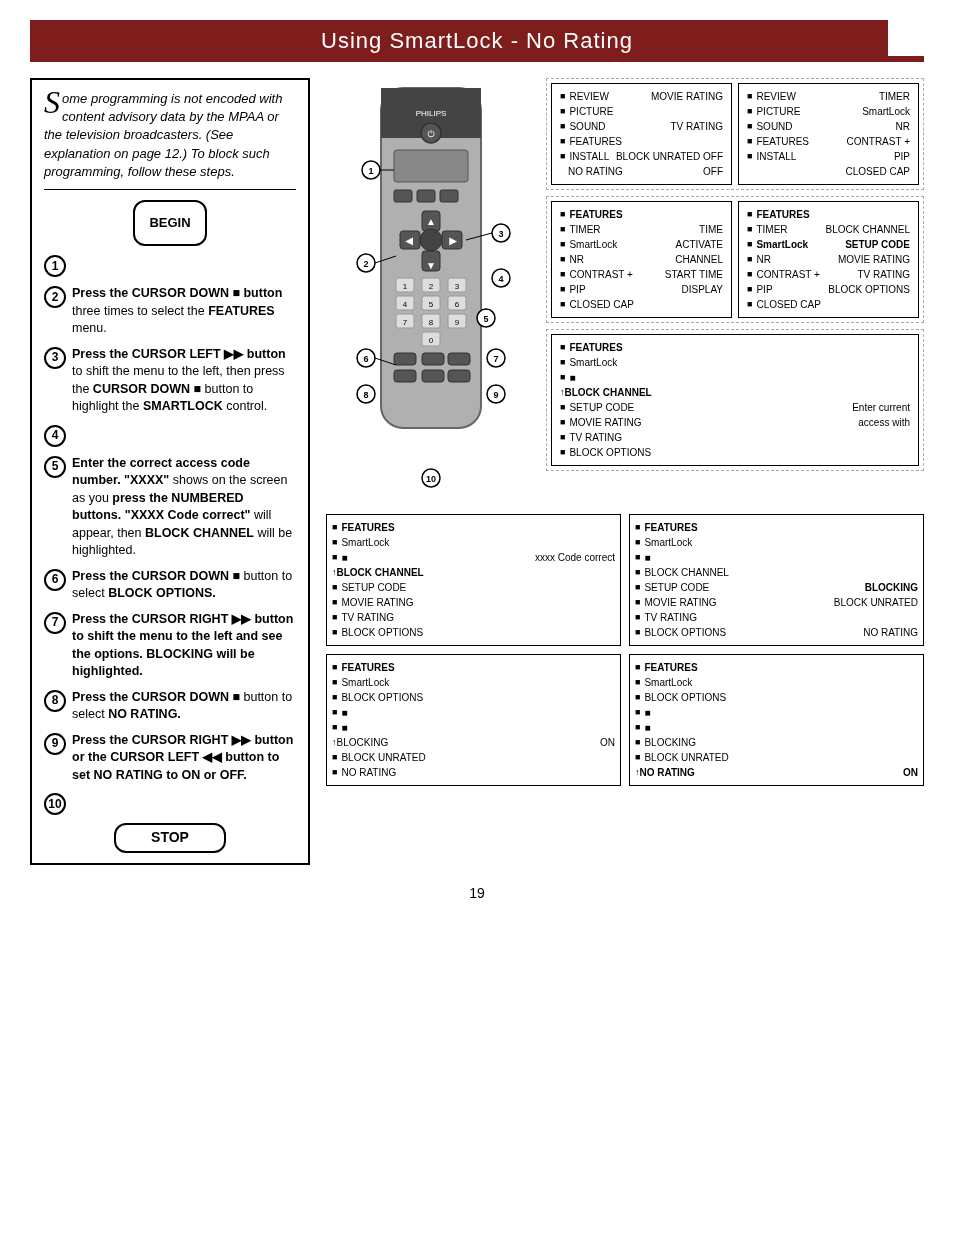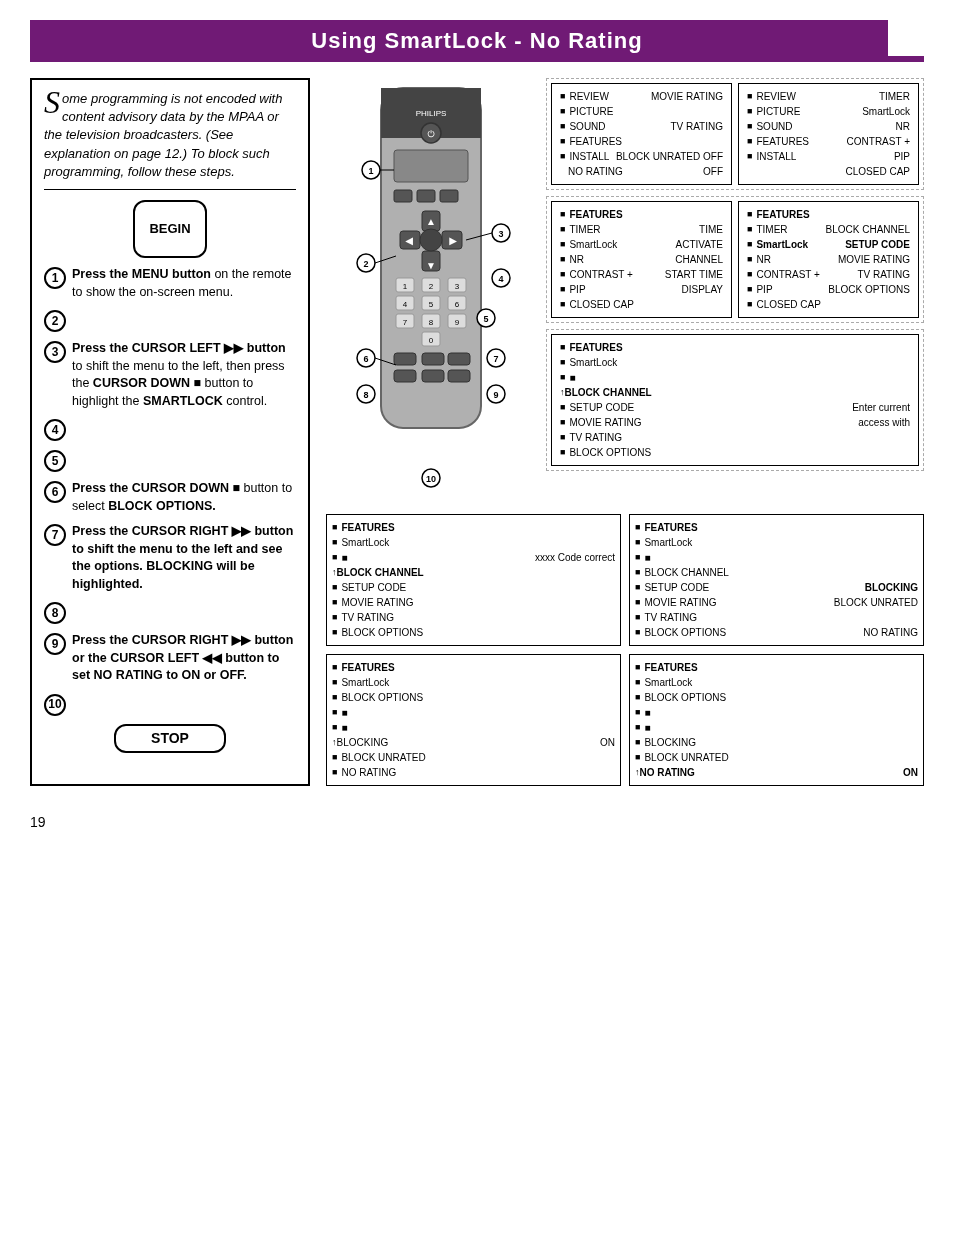--- a/index.html
+++ b/index.html
@@ -14,26 +14,26 @@
 
     .page-container {
       width: 954px;
       min-height: 1235px;
       background: #fff;
       padding: 20px 30px;
     }
 
     
     .title-bar {
-      background: #701a75;
+      background: #7f1d1d;
       color: #fff;
       text-align: center;
       padding: 8px 0;
       font-size: 22px;
-      font-weight: bold;
+      font-weight: normal;
       letter-spacing: 1px;
       margin-bottom: 16px;
       position: relative;
     }
     .title-bar .corner-box {
       position: absolute;
       right: 0;
       top: 0;
       width: 36px;
       height: 36px;
@@ -70,21 +70,21 @@
       line-height: 0.8;
       font-family: serif;
       font-style: italic;
       margin-right: 2px;
     }
 
     .begin-badge {
       display: inline-block;
       border: 2px solid #000;
       border-radius: 12px;
-      padding: 18px 14px;
+      padding: 12px 14px;
       font-weight: bold;
       font-size: 13px;
       margin: 6px auto;
       display: block;
       text-align: center;
       width: fit-content;
     }
 
     .step {
       display: flex;
@@ -153,22 +153,23 @@
       margin-right: 4px;
       font-size: 9px;
     }
     .menu-item .right-label {
       margin-left: auto;
       font-size: 10px;
     }
 
     
     .page-num {
+      text-align: center;
       font-size: 14px;
-      margin-top: 28px;
+      margin-top: 20px;
     }
   </style>
 </head>
 <body>
 
 <div class="page-container">
 
   <div class="title-bar">
     <span>Using SmartLock - No Rating</span>
     <div class="corner-box"></div>
@@ -182,60 +183,66 @@
         <span class="drop-cap">S</span>
         <em>ome programming is not encoded with content advisory data by the MPAA or the television broadcasters. (See explanation on page 12.) To block such programming, follow these steps.</em>
       </div>
 
       <div style="text-align:center; margin-bottom:8px;">
         <span class="begin-badge">BEGIN</span>
       </div>
 
       <div class="step">
         <div class="step-num">1</div>
+      </div>
+
+      <div class="step">
+        <div class="step-num">2</div>
         <div class="step-text">
-          <strong>Press the MENU button</strong> on the remote to show the on-screen menu.
-        </div>
-      </div>
-
-      <div class="step">
-        <div class="step-num">2</div>
+          <strong>Press the CURSOR DOWN ■ button</strong> three times to select the <strong>FEATURES</strong> menu.
+        </div>
       </div>
 
       <div class="step">
         <div class="step-num">3</div>
         <div class="step-text">
           <strong>Press the CURSOR LEFT ▶▶ button</strong> to shift the menu to the left, then press the <strong>CURSOR DOWN ■</strong> button to highlight the <strong>SMARTLOCK</strong> control.
         </div>
       </div>
 
       <div class="step">
         <div class="step-num">4</div>
       </div>
 
       <div class="step">
         <div class="step-num">5</div>
+        <div class="step-text">
+          <strong>Enter the correct access code number. "XXXX"</strong> shows on the screen as you <strong>press the NUMBERED buttons. "XXXX Code correct"</strong> will appear, then <strong>BLOCK CHANNEL</strong> will be highlighted.
+        </div>
       </div>
 
       <div class="step">
         <div class="step-num">6</div>
         <div class="step-text">
           <strong>Press the CURSOR DOWN ■</strong> button to select <strong>BLOCK OPTIONS.</strong>
         </div>
       </div>
 
       <div class="step">
         <div class="step-num">7</div>
         <div class="step-text">
           <strong>Press the CURSOR RIGHT ▶▶ button to shift the menu to the left and see the options. BLOCKING will be highlighted.</strong>
         </div>
       </div>
 
       <div class="step">
         <div class="step-num">8</div>
+        <div class="step-text">
+          <strong>Press the CURSOR DOWN ■</strong> button to select <strong>NO RATING.</strong>
+        </div>
       </div>
 
       <div class="step">
         <div class="step-num">9</div>
         <div class="step-text">
           <strong>Press the CURSOR RIGHT ▶▶ button or the CURSOR LEFT ◀◀ button to set NO RATING to ON or OFF.</strong>
         </div>
       </div>
 
       <div class="step">

